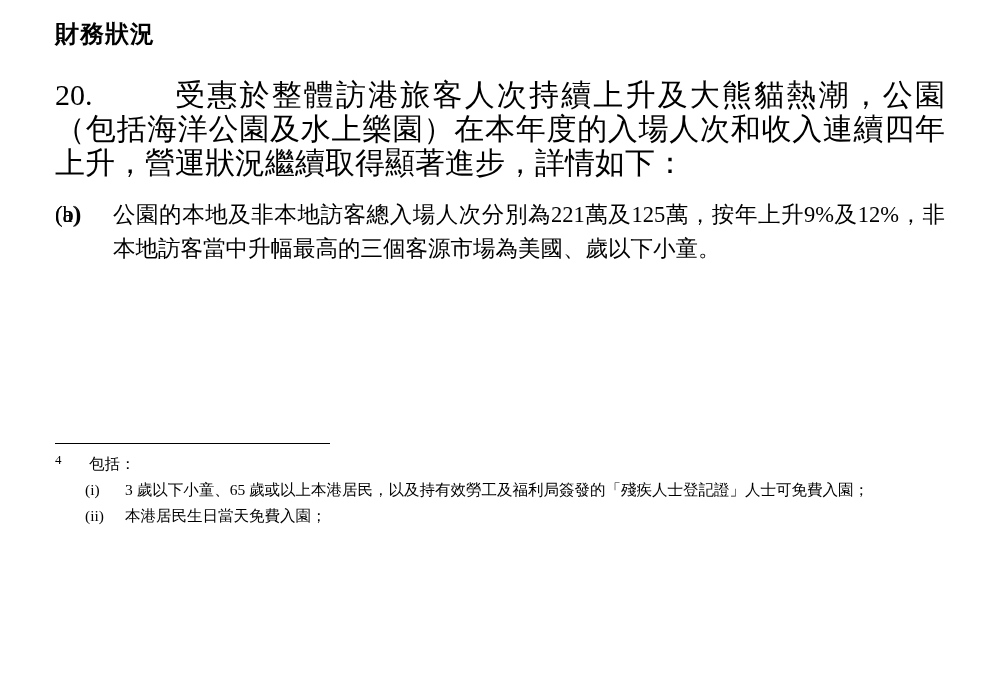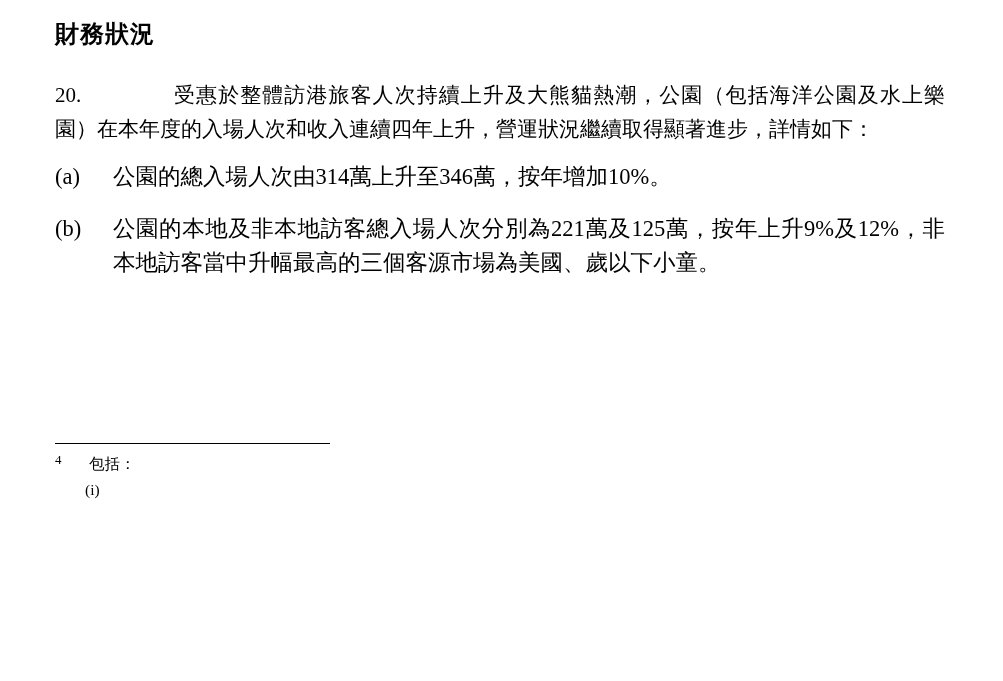--- a/index.html
+++ b/index.html
@@ -30,21 +30,21 @@
     font-weight: bold;
     letter-spacing: 1px;
   }
   .body-block {
     position: absolute;
     left: 55px;
     top: 78px;
     width: 890px;
   }
   .para {
-    font-size: 21px;
+    font-size: 30px;
     line-height: 34px;
     text-align: justify;
     text-justify: inter-ideograph;
     margin: 0 0 6px 0;
   }
   .para .num {
     display: inline-block;
     width: 118px;
   }
   .sub-list {
@@ -117,36 +117,40 @@
 
   <div class="section-heading">財務狀況</div>
 
   <div class="body-block">
 
     <p class="para"><span class="num">20.</span><span>受惠於整體訪港旅客人次持續上升及大熊貓熱潮，公園（包括海洋公園及水上樂園）在本年度的入場人次和收入連續四年上升，營運狀況繼續取得顯著進步，詳情如下：</span></p>
 
     <div class="sub-list">
       <div class="sub-item">
         <span class="label">(a)</span>
-        <span>公園的總入場人次由314萬上升至346萬，按年增加10%。</span>
       </div>
       <div class="sub-item">
         <span class="label">(b)</span>
         <span>公園的本地及非本地訪客總入場人次分別為221萬及125萬，按年上升9%及12%，非本地訪客當中升幅最高的三個客源市場為美國、歲以下小童。</span>
       </div>
     </div>
 
   </div>
 
   <div class="footnote-rule"></div>
 
   <div class="footnotes">
     <div class="fn-head">
       <span class="marker">4</span>
       <span>包括：</span>
     </div>
 
     <div class="fn-item">
       <span class="roman">(i)</span>
+      <span>3 歲以下小童、65 歲或以上本港居民，以及持有效勞工及福利局簽發的「殘疾人士登記證」人士可免費入園；</span>
+    </div>
+    <div class="fn-item">
+      <span class="roman">(ii)</span>
+      <span>本港居民生日當天免費入園；</span>
     </div>
   </div>
 
 </div>
 
 </body></html>

